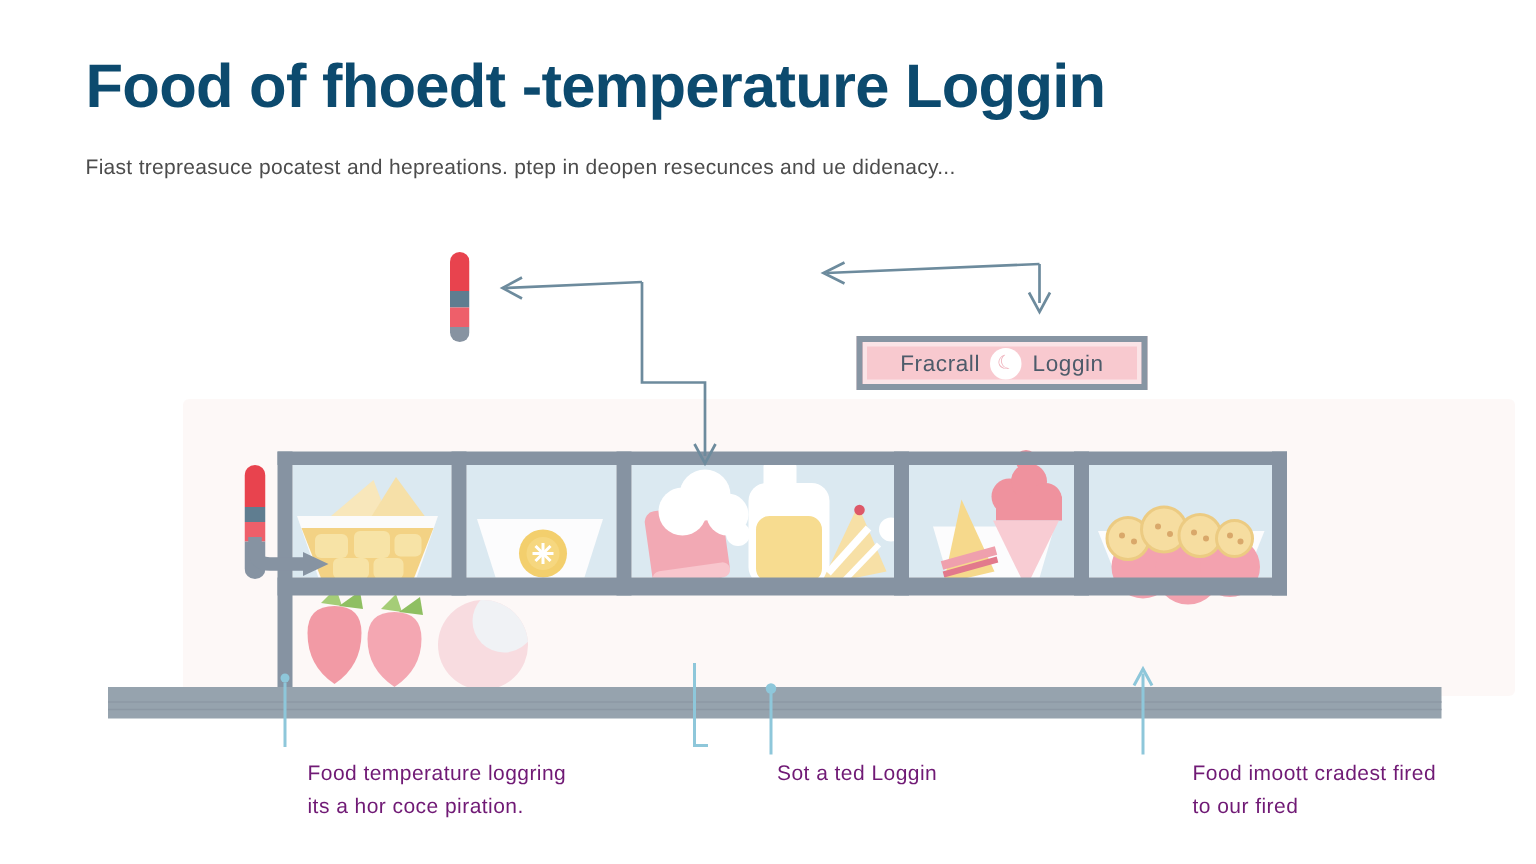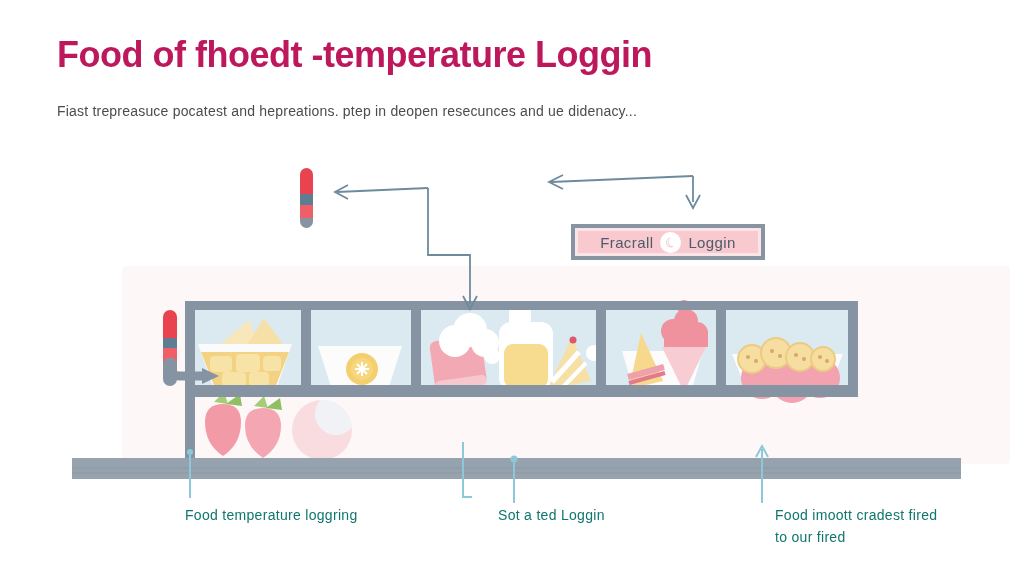--- a/index.html
+++ b/index.html
@@ -1,31 +1,31 @@
 <!DOCTYPE html>
 <html><head>
 <meta charset="utf-8">
 <style>
   html,body{margin:0;padding:0;background:#ffffff;}
   #canvas{position:relative;width:1024px;height:576px;background:#ffffff;overflow:hidden;
           font-family:"Liberation Sans",sans-serif;}
   #scene{position:absolute;left:0;top:0;width:1024px;height:576px;}
-  .title{position:absolute;left:57px;top:34px;font-size:36px;font-weight:700;
-         color:#be185d;letter-spacing:-0.5px;white-space:nowrap;}
+  .title{position:absolute;left:57px;top:34px;font-size:41px;font-weight:700;
+         color:#0c4a6e;letter-spacing:-0.5px;white-space:nowrap;}
   .subtitle{position:absolute;left:57px;top:103px;font-size:14px;color:#4c4c4c;
             letter-spacing:0.2px;white-space:nowrap;}
   .badge{position:absolute;left:571px;top:224px;width:194px;height:36px;box-sizing:border-box;
          background:#f8c9cf;border:4px solid #8795a3;box-shadow:inset 0 0 0 3px #fbe4e7;
          display:flex;align-items:center;justify-content:center;gap:7px;
          font-size:15px;font-weight:400;color:#4d5b6a;letter-spacing:0.4px;}
   .badge .moon-circle{width:21px;height:21px;border-radius:50%;background:#ffffff;
          display:flex;align-items:center;justify-content:center;flex:0 0 auto;}
   .badge .moon-circle span{font-family:"DejaVu Sans",sans-serif;font-size:13px;color:#eeb0ba;
          transform:rotate(-18deg);line-height:1;}
-  .caption{position:absolute;font-size:14px;color:#0f766e;line-height:1.55;letter-spacing:0.3px;}
+  .caption{position:absolute;font-size:14px;color:#701a75;line-height:1.55;letter-spacing:0.3px;margin-left:20px;}
   .cap1{left:185px;top:505px;}
   .cap2{left:498px;top:505px;}
   .cap3{left:775px;top:505px;}
 </style>
 </head>
 <body>
 
 <div id="canvas">
 
   <svg id="scene" viewBox="0 0 1024 576" xmlns="http://www.w3.org/2000/svg">
@@ -217,20 +217,21 @@
   <div class="badge">
     <span>Fracrall</span>
     <span class="moon-circle">
       <span>☾</span>
     </span>
     <span>Loggin</span>
   </div>
 
   <div class="caption cap1">
     <div>Food temperature loggring</div>
+    <div>its a hor coce piration.</div>
   </div>
   <div class="caption cap2">
     <div>Sot a ted Loggin</div>
     <div></div>
   </div>
   <div class="caption cap3">
     <div>Food imoott cradest fired</div>
     <div>to our fired</div>
   </div>
 

